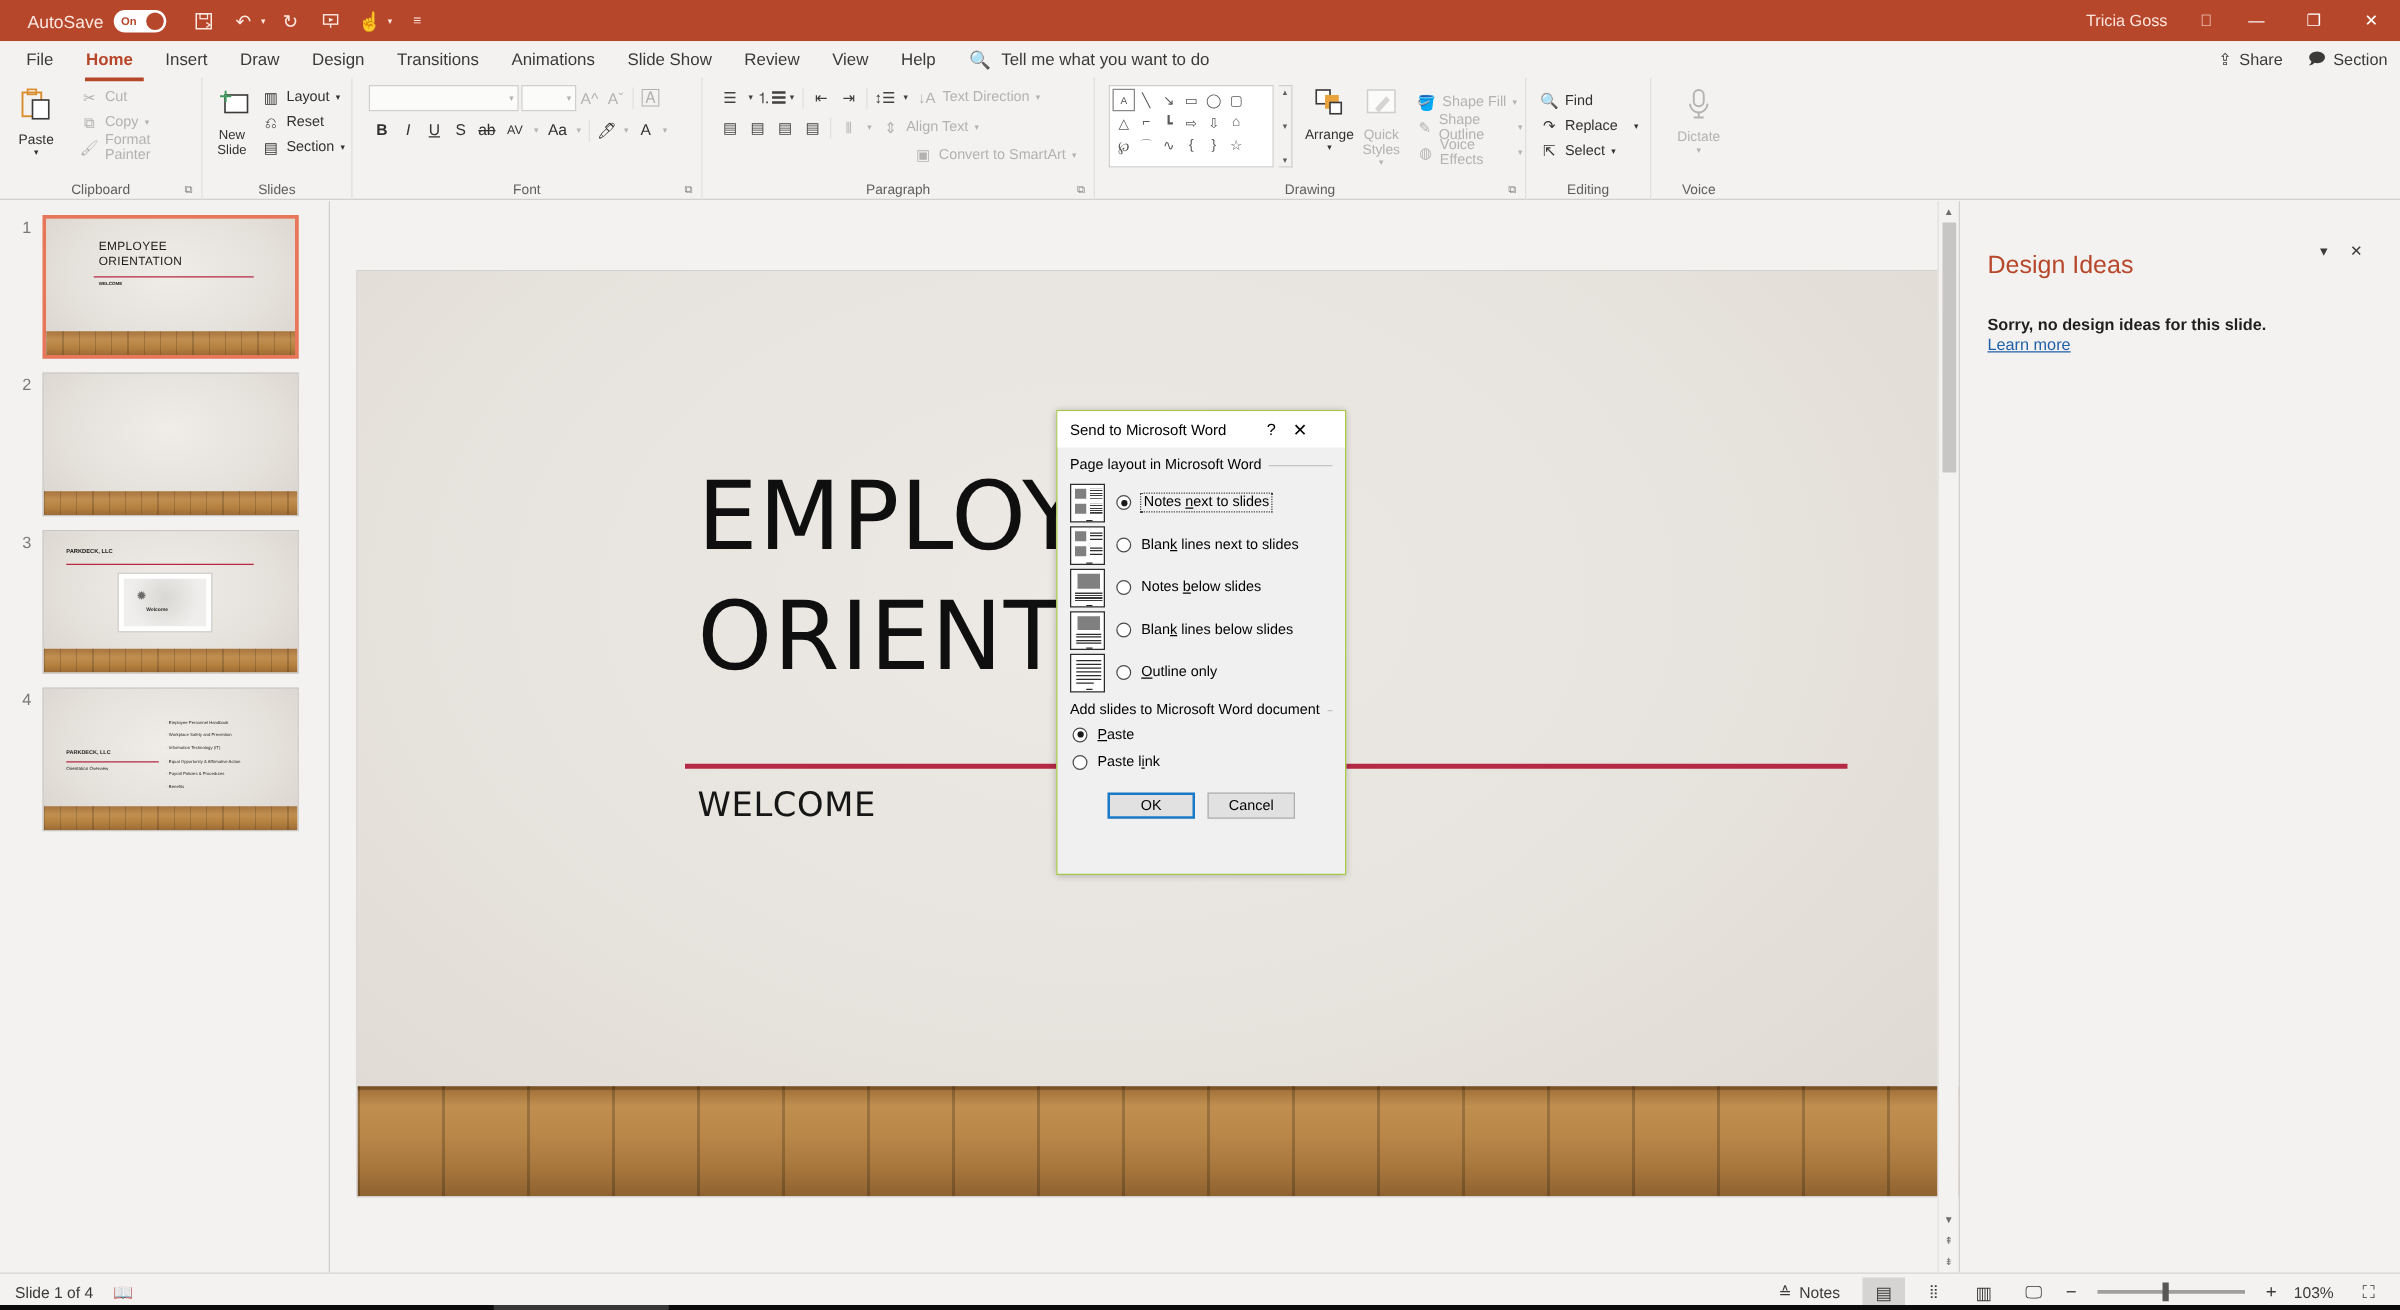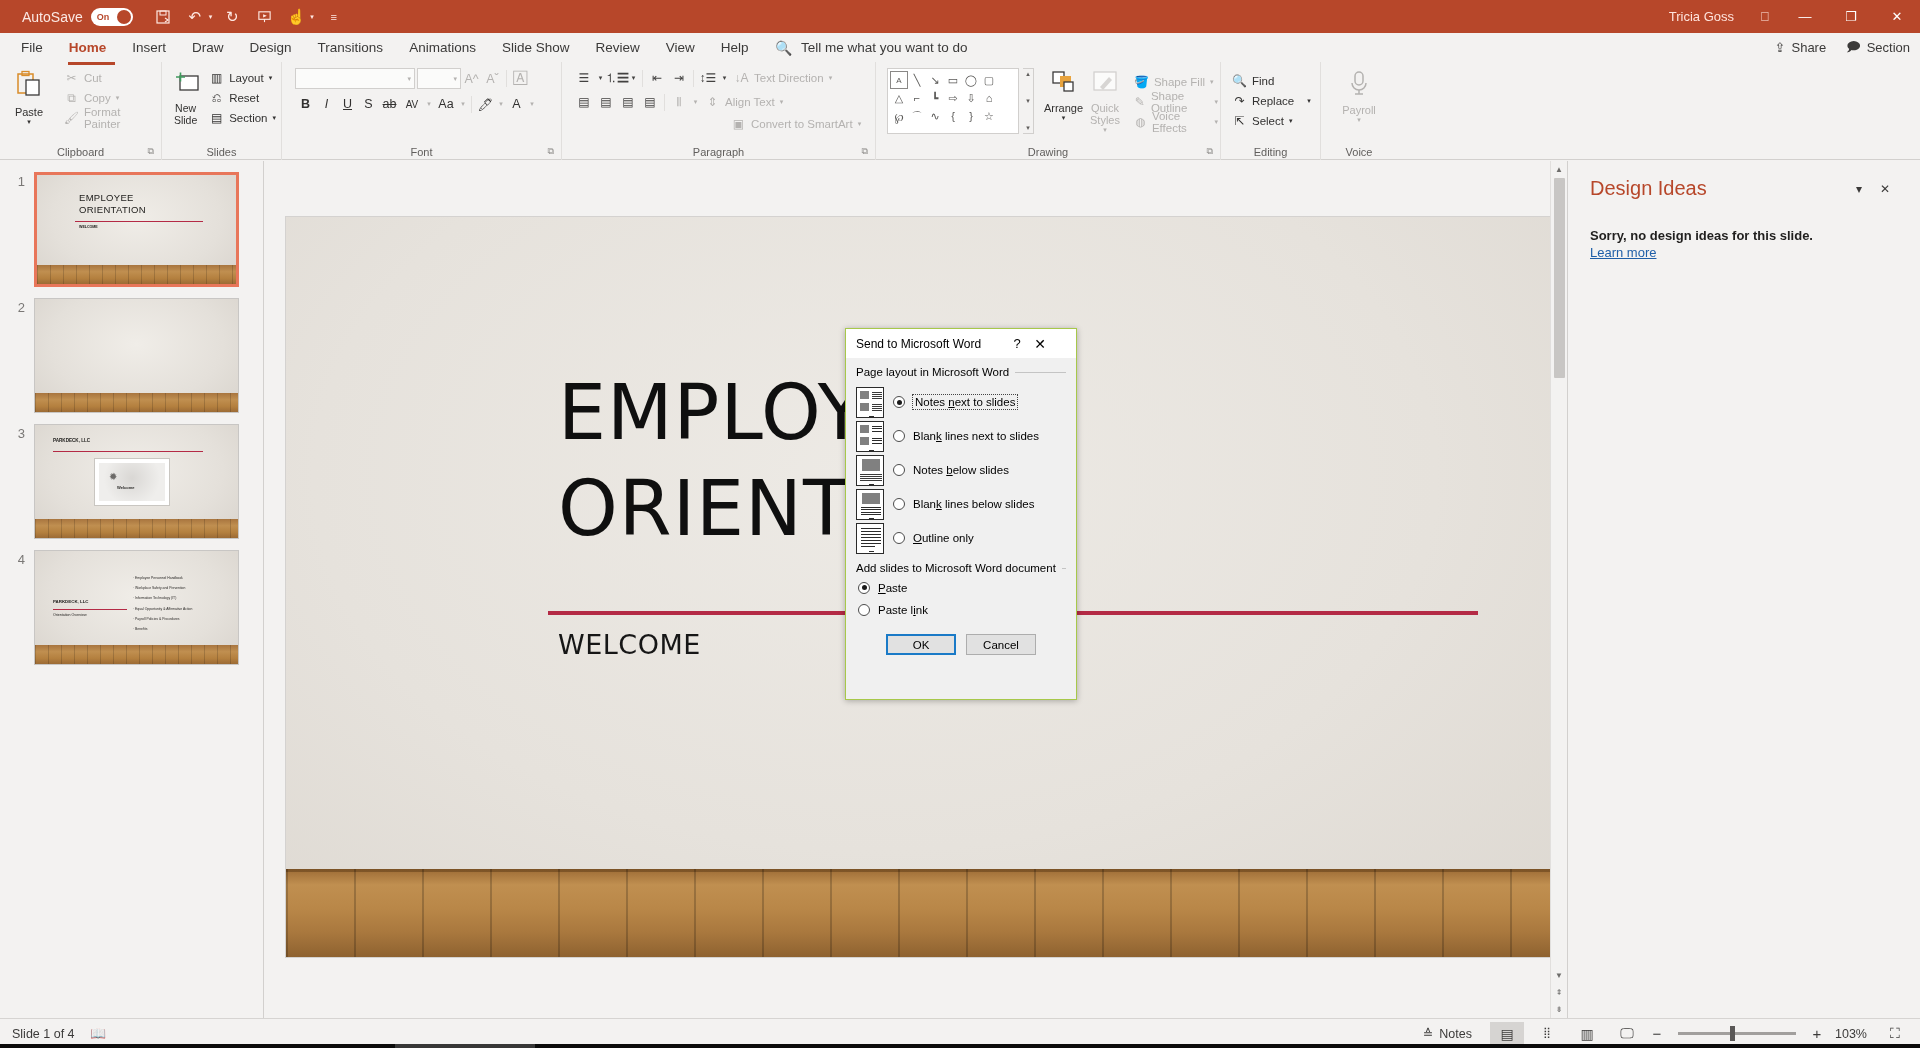--- a/index.html
+++ b/index.html
@@ -177,21 +177,21 @@
   .vscroll .thumbbar { position: absolute; top: 17px; left: 3px; width: 11px; height: 200px;
     background: #c8c6c4; border-radius: 1px; }
   .vscroll .btm { position: absolute; bottom: 0; left: 0; right: 0; }
 
   
   .design-pane {
     position: absolute; top: 161px; right: 0; width: 353px; bottom: 30px;
     background: #f3f2f1; border-left: 1px solid #d2d0ce; padding: 16px 22px;
   }
   .dp-head { display: flex; align-items: center; }
-  .dp-title { font-size: 20px; color: #b7472a; flex: 1; }
+  .dp-title { font-size: 20px; color: #b7472a; flex: 1; margin-top: 24px; }
   .dp-ico { width: 26px; height: 22px; display:flex; align-items:center; justify-content:center;
     color: #3b3a39; font-size: 12px; }
   .dp-strong { margin-top: 28px; font-size: 13px; font-weight: bold; color: #201f1e; }
   .dp-body { margin-top: 13px; font-size: 13.5px; color: #201f1e; line-height: 20px; }
   .dp-link { margin-top: 18px; font-size: 13px; color: #1f5fa8; text-decoration: underline; }
 
   
   .statusbar {
     position: absolute; bottom: 0; left: 0; width: 1920px; height: 30px;
     background: #f3f2f1; border-top: 1px solid #d6d4d2;
@@ -580,21 +580,21 @@
     <div class="group" style="width:76px; border-right:none">
       <div class="group-body" style="justify-content:center">
         <div class="big-btn" style="width:56px; color:#b4b2b0">
           <span class="glyph">
             <svg width="24" height="28" viewBox="0 0 24 28">
                 <rect x="8" y="2" width="8" height="13" rx="4" fill="none" stroke="#b4b2b0" stroke-width="1.5"></rect>
                 <path d="M5 13 a7 7 0 0 0 14 0" fill="none" stroke="#b4b2b0" stroke-width="1.5"></path>
                 <path d="M12 20 v4 M8 24 h8" stroke="#b4b2b0" stroke-width="1.5"></path>
               </svg>
           </span>
-          <span class="cap">Payroll</span>
+          <span class="cap">Dictate</span>
           <span class="dd">▾</span>
         </div>
       </div>
       <div class="group-label">
         <span>Voice</span>
       </div>
     </div>
   </div>
 
   <div class="thumb-pane">

